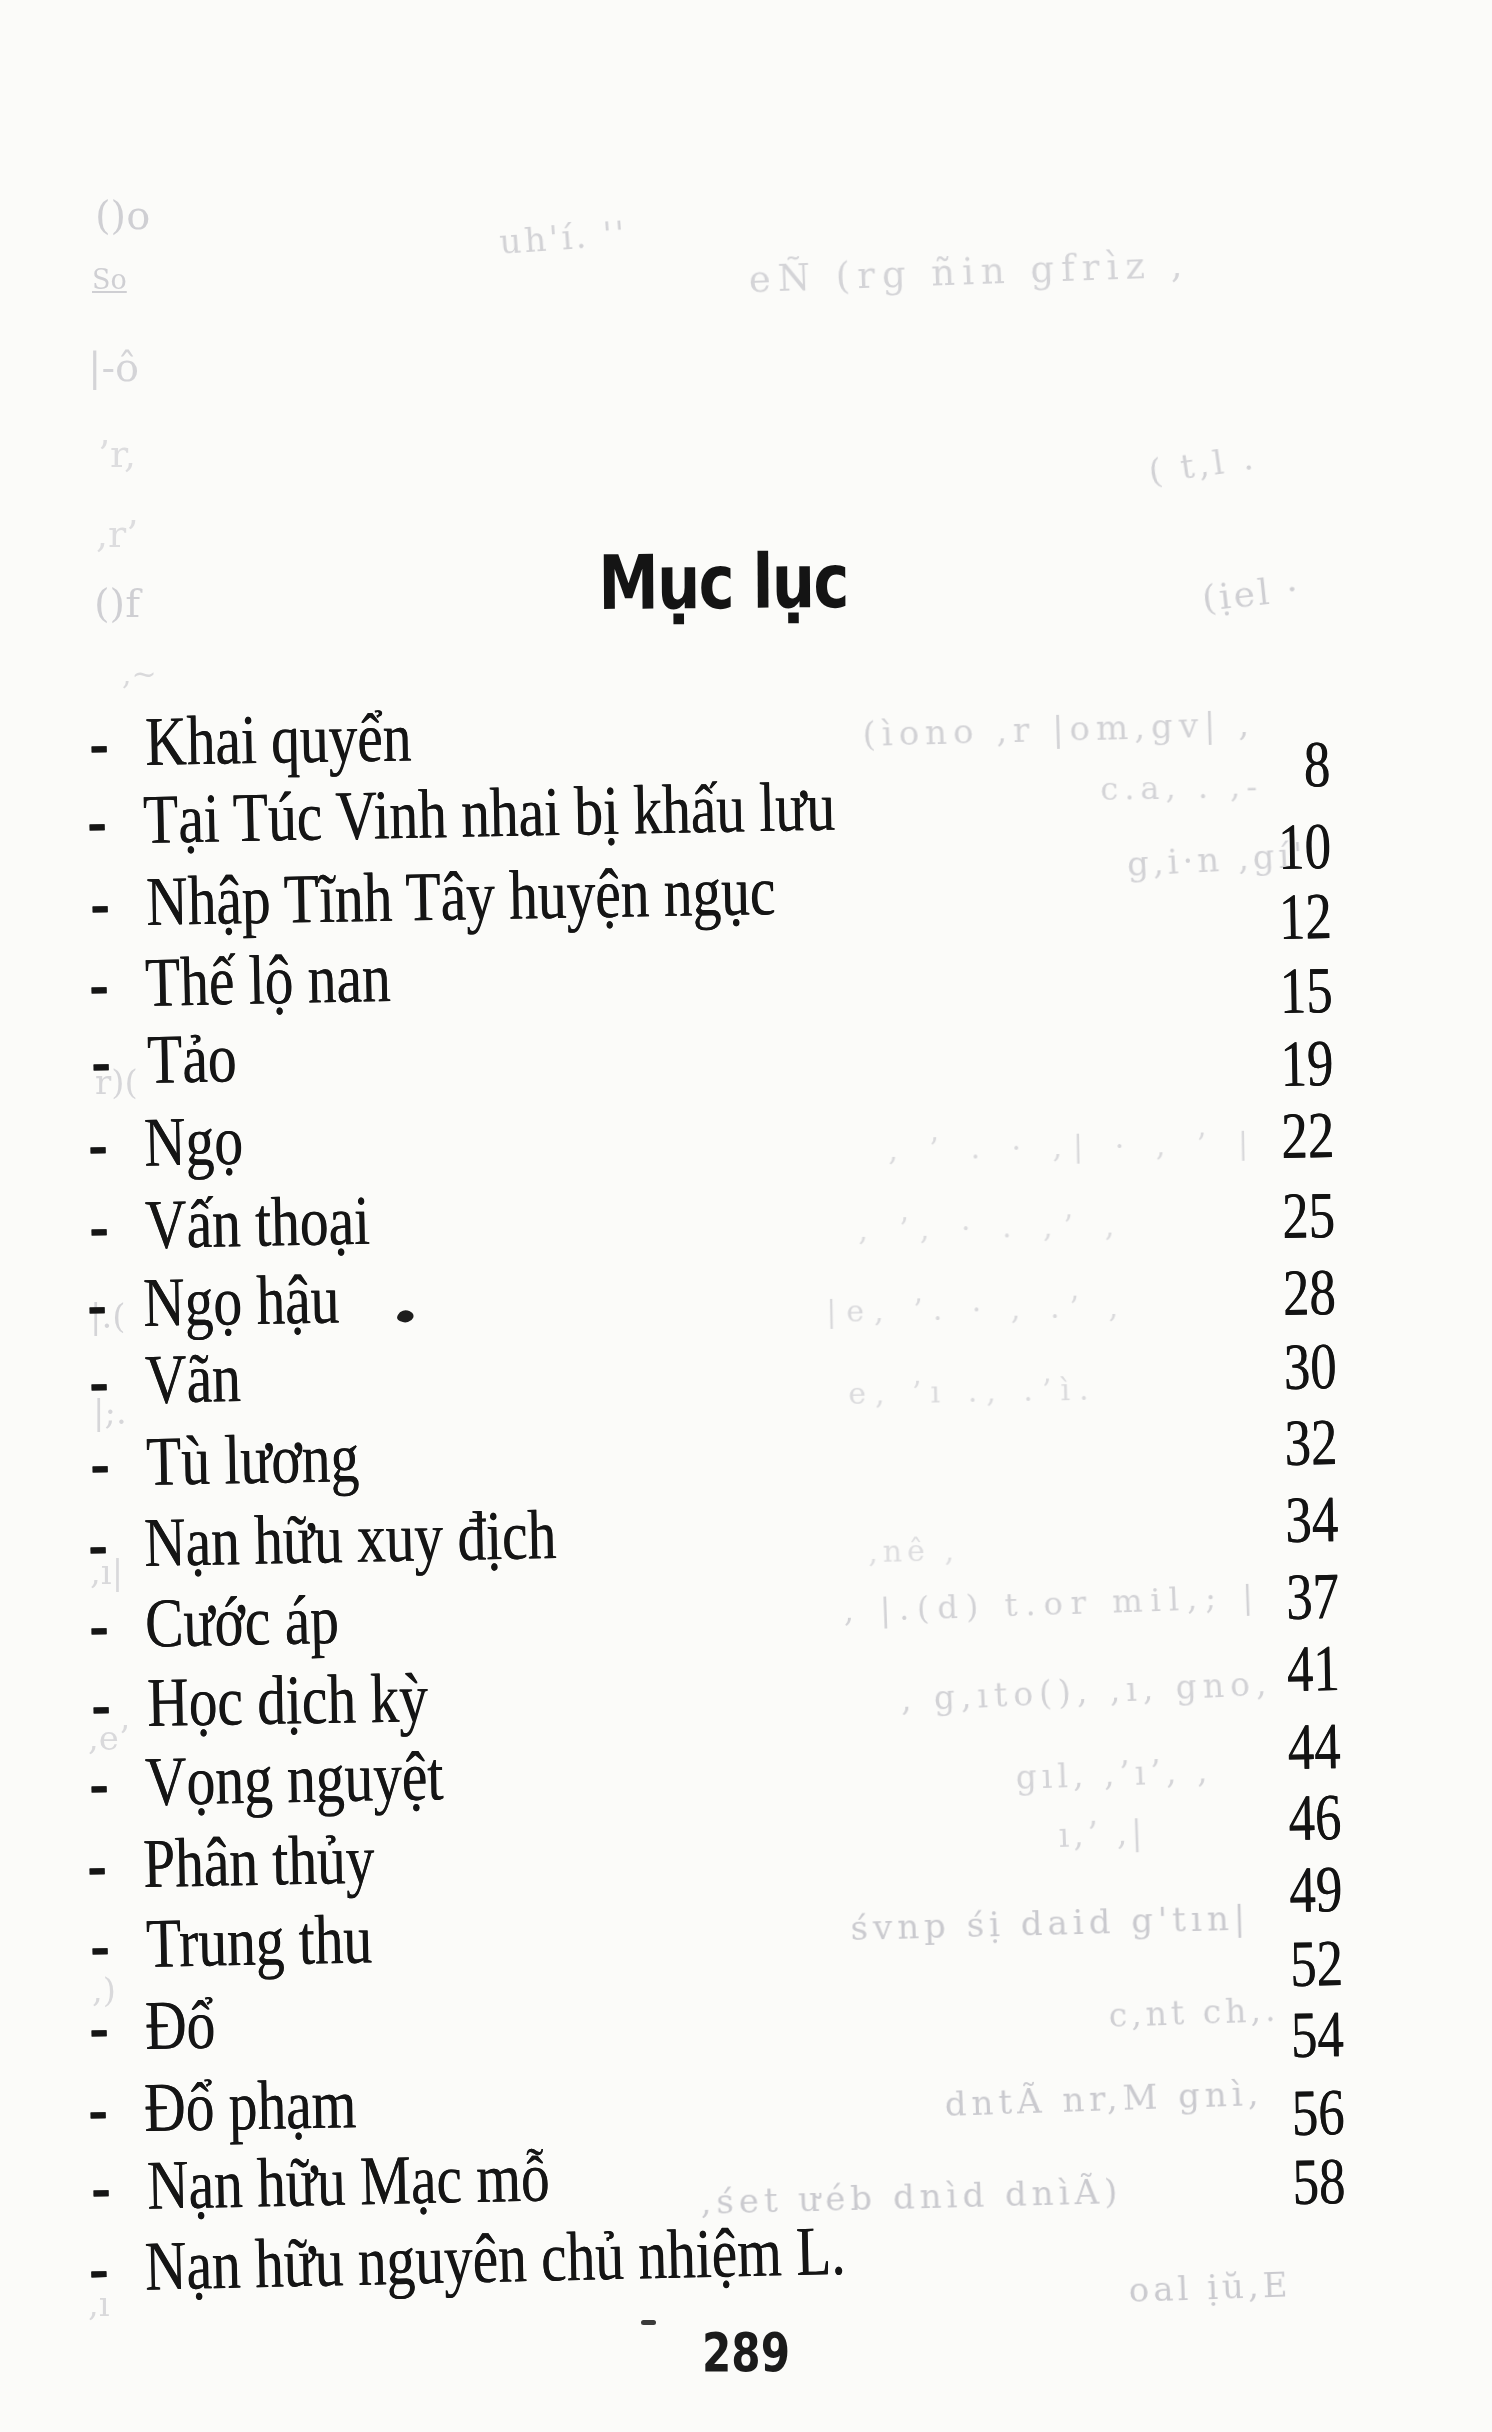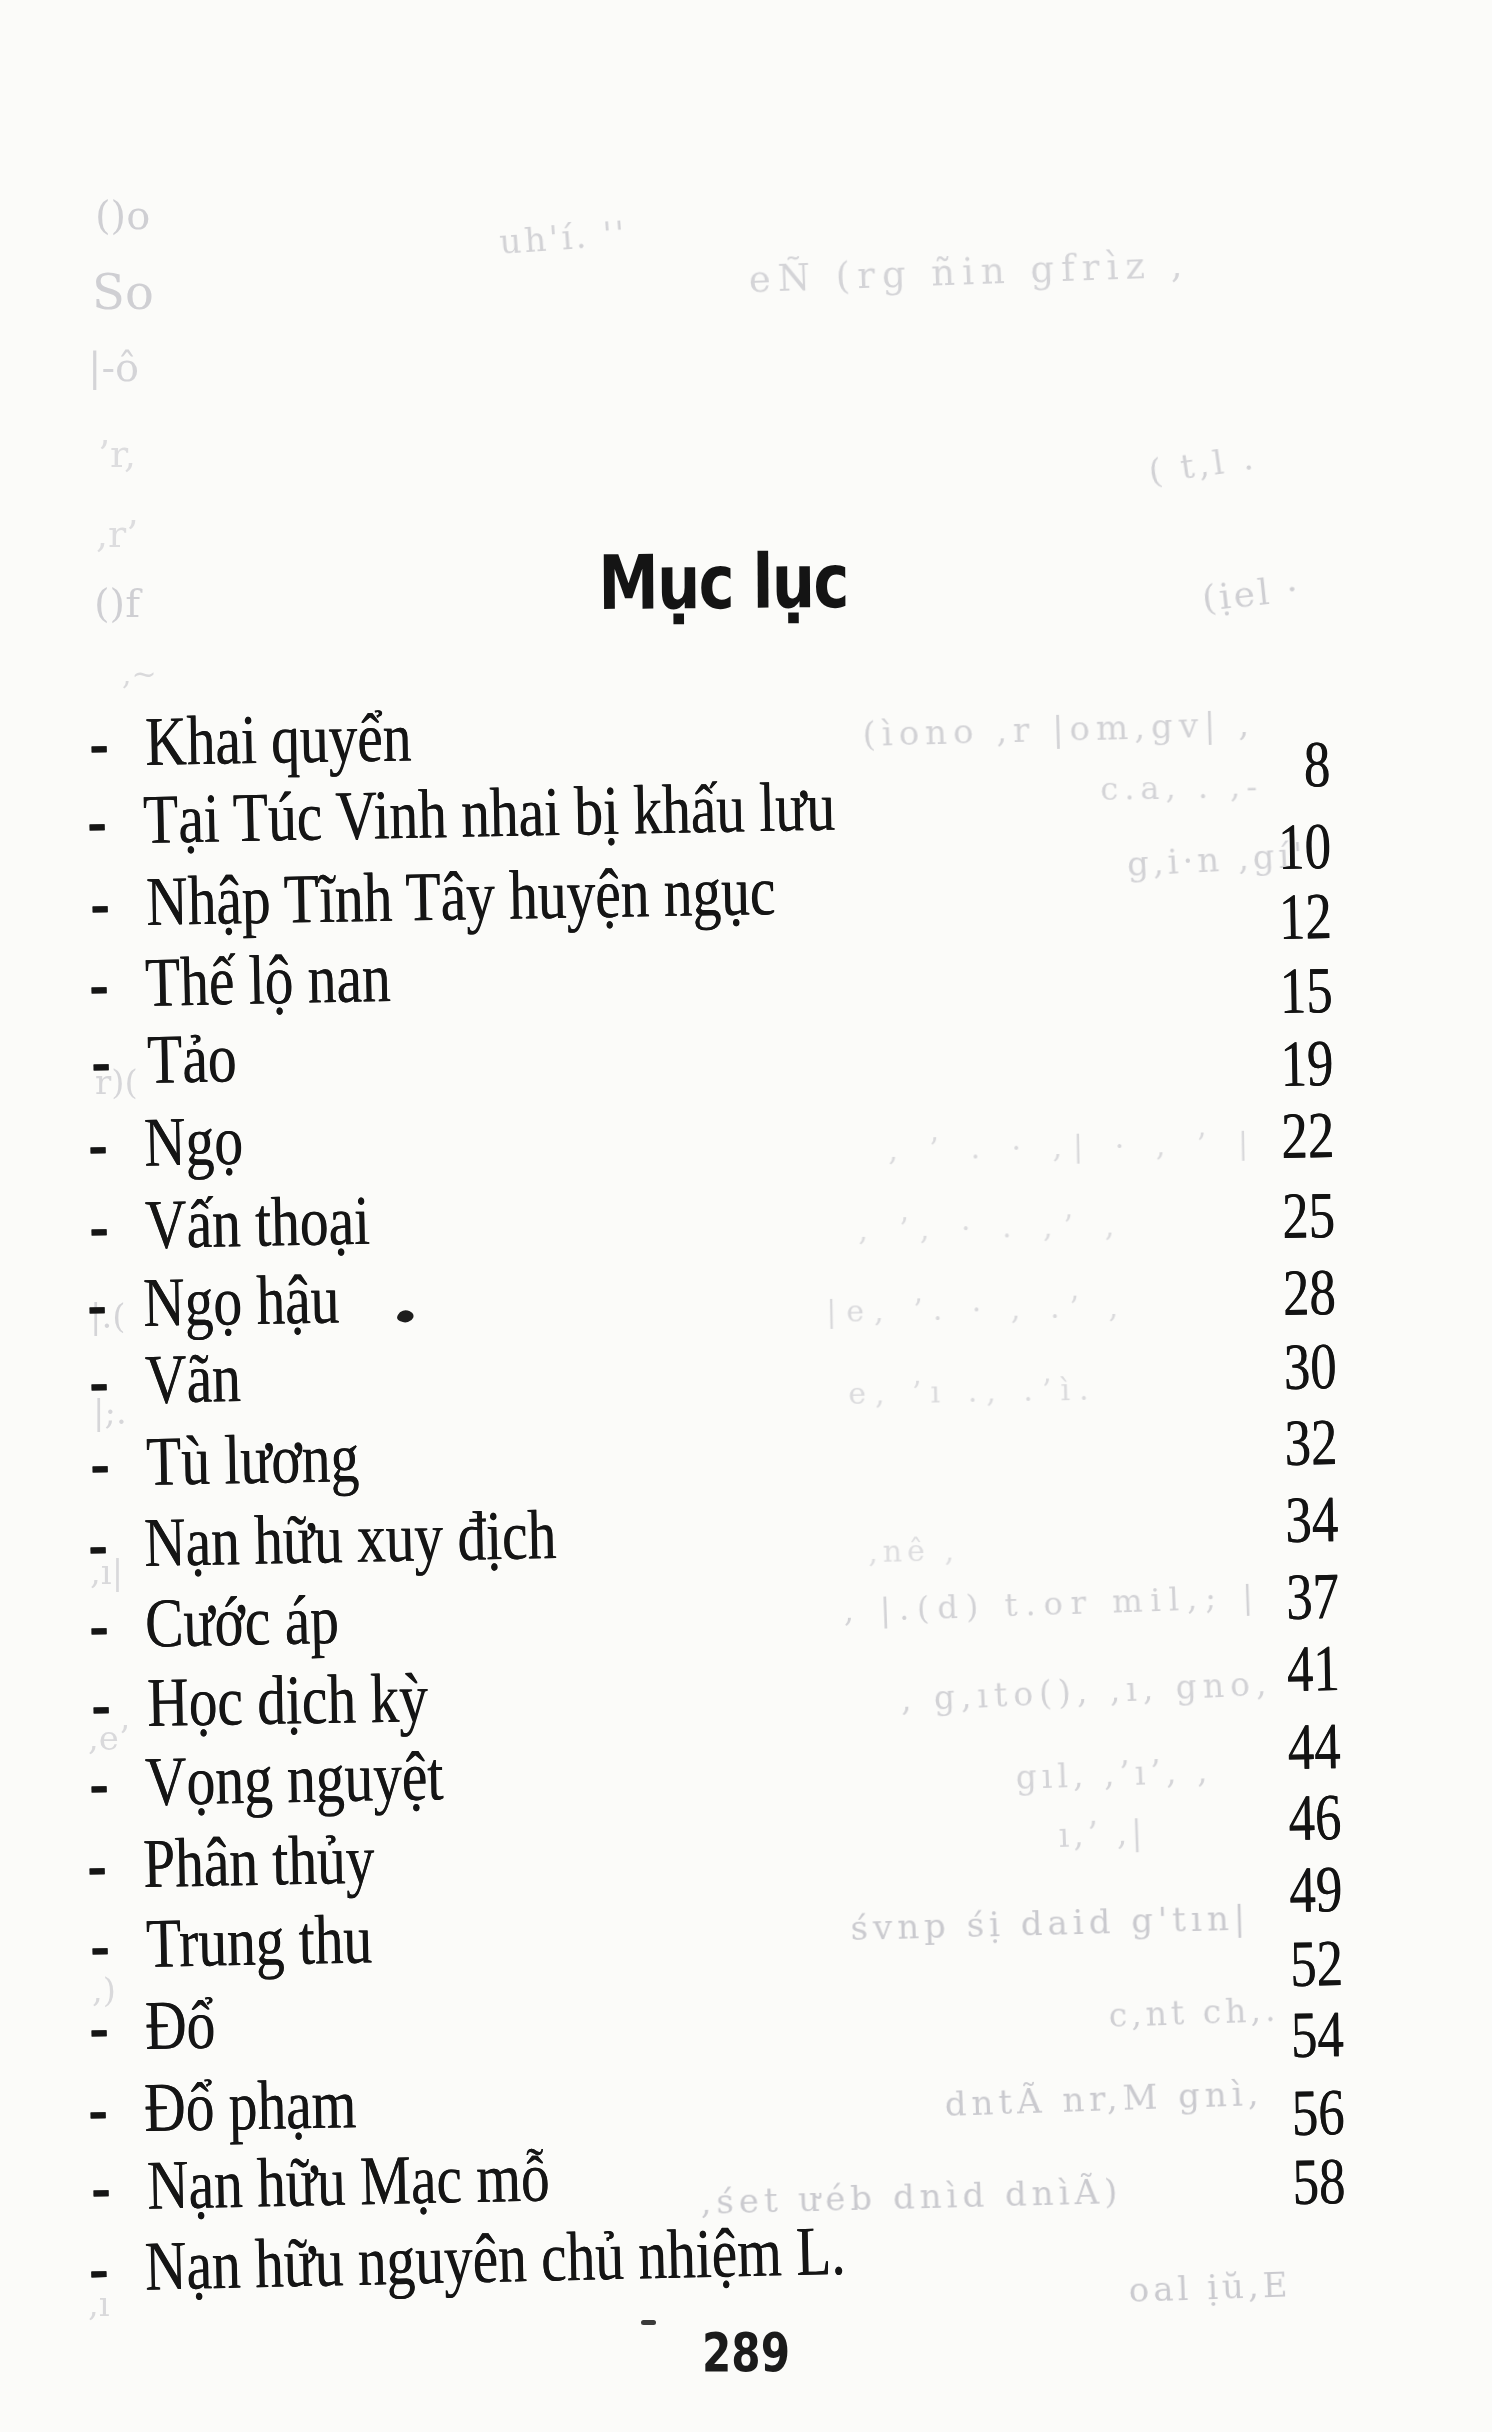--- a/index.html
+++ b/index.html
@@ -66,21 +66,21 @@
       <span class="ghost" style="left: 843px; top: 1592px; font-size: 32px; letter-spacing: 8px; opacity: 0.42; transform: rotate(-2deg);">, |.(d) t.or mil,;   |</span>
       <span class="ghost" style="left: 900px; top: 1680px; font-size: 33px; letter-spacing: 6px; opacity: 0.42; transform: rotate(-2.5deg);">, g,ıto(), ,ı,  gno,</span>
       <span class="ghost" style="left: 1015px; top: 1758px; font-size: 33px; letter-spacing: 5px; opacity: 0.4; transform: rotate(-2deg);">gıl, ,’ı’, ,</span>
       <span class="ghost" style="left: 1058px; top: 1816px; font-size: 33px; letter-spacing: 4px; opacity: 0.38; transform: rotate(-2deg);">ı,’ ,|</span>
       <span class="ghost" style="left: 850px; top: 1908px; font-size: 34px; letter-spacing: 5px; opacity: 0.5; transform: rotate(-1.5deg);">śvnp śị  daid g'tın|</span>
       <span class="ghost" style="left: 1108px; top: 1996px; font-size: 33px; letter-spacing: 4px; opacity: 0.45; transform: rotate(-2deg);">c,nt  ch,.</span>
       <span class="ghost" style="left: 944px; top: 2084px; font-size: 34px; letter-spacing: 5px; opacity: 0.5; transform: rotate(-2deg);">dntÃ  nr,M  gnì,</span>
       <span class="ghost" style="left: 700px; top: 2182px; font-size: 34px; letter-spacing: 5px; opacity: 0.5; transform: rotate(-1.5deg);">,śet  ưéb  dnìd  dnìÃ)</span>
       <span class="ghost" style="left: 1128px; top: 2270px; font-size: 34px; letter-spacing: 4px; opacity: 0.5; transform: rotate(-2deg);">oal  ịŭ,E</span>
       <span class="margin-mark" style="left: 95px; top: 192px; font-size: 40px; opacity: 0.45;">()o</span>
-      <span class="margin-mark" style="left: 92px; top: 264px; font-size: 48px; opacity: 0.45;">So</span>
+      <span class="margin-mark" style="left: 92px; top: 264px; font-size: 27px; opacity: 0.45; text-decoration: underline;">So</span>
       <span class="margin-mark" style="left: 88px; top: 344px; font-size: 40px; opacity: 0.4;">|-ô</span>
       <span class="margin-mark" style="left: 98px; top: 432px; font-size: 38px; opacity: 0.3;">’r,</span>
       <span class="margin-mark" style="left: 96px; top: 512px; font-size: 38px; opacity: 0.3;">,r’</span>
       <span class="margin-mark" style="left: 94px; top: 580px; font-size: 40px; opacity: 0.45;">()f</span>
       <span class="margin-mark" style="left: 122px; top: 656px; font-size: 30px; opacity: 0.35;">,~</span>
       <span class="margin-mark" style="left: 95px; top: 1062px; font-size: 34px; opacity: 0.38;">r)(</span>
       <span class="margin-mark" style="left: 90px; top: 1296px; font-size: 34px; opacity: 0.4;">|.(</span>
       <span class="margin-mark" style="left: 93px; top: 1392px; font-size: 34px; opacity: 0.38;">|;.</span>
       <span class="margin-mark" style="left: 90px; top: 1552px; font-size: 34px; opacity: 0.35;">,ı|</span>
       <span class="margin-mark" style="left: 88px; top: 1718px; font-size: 34px; opacity: 0.35;">,e’</span>

